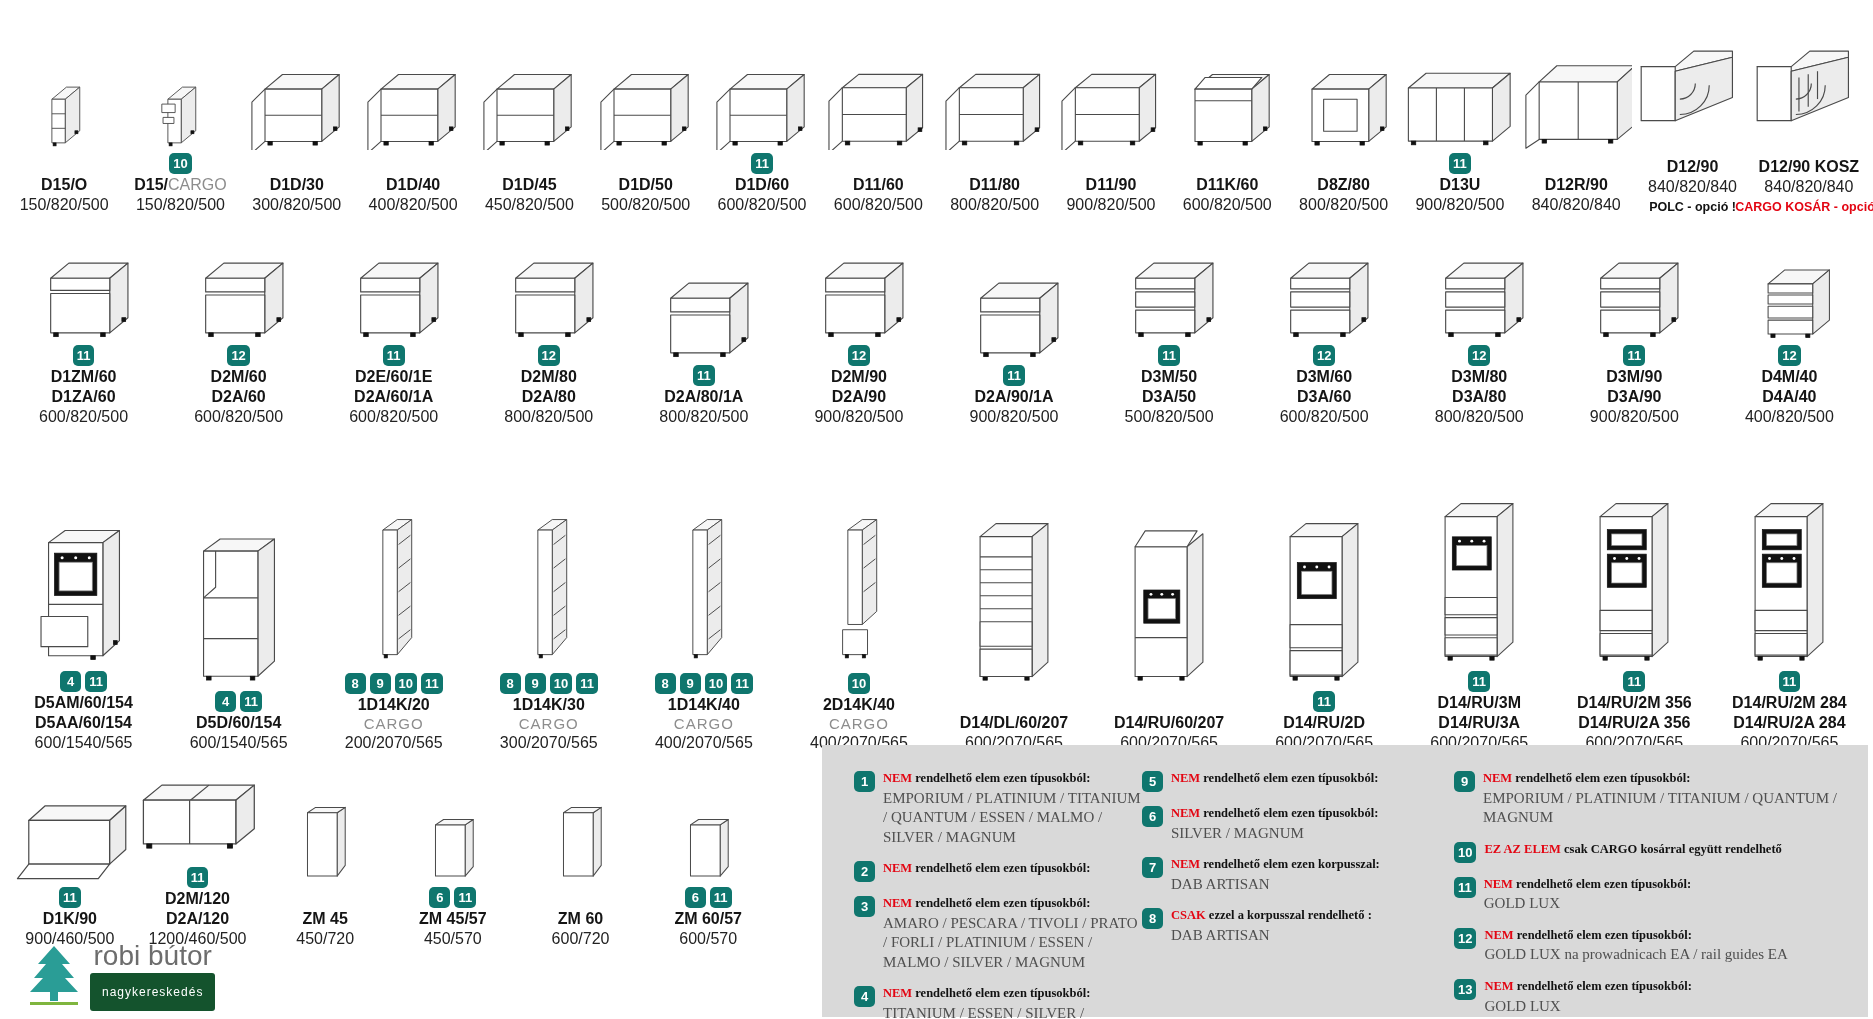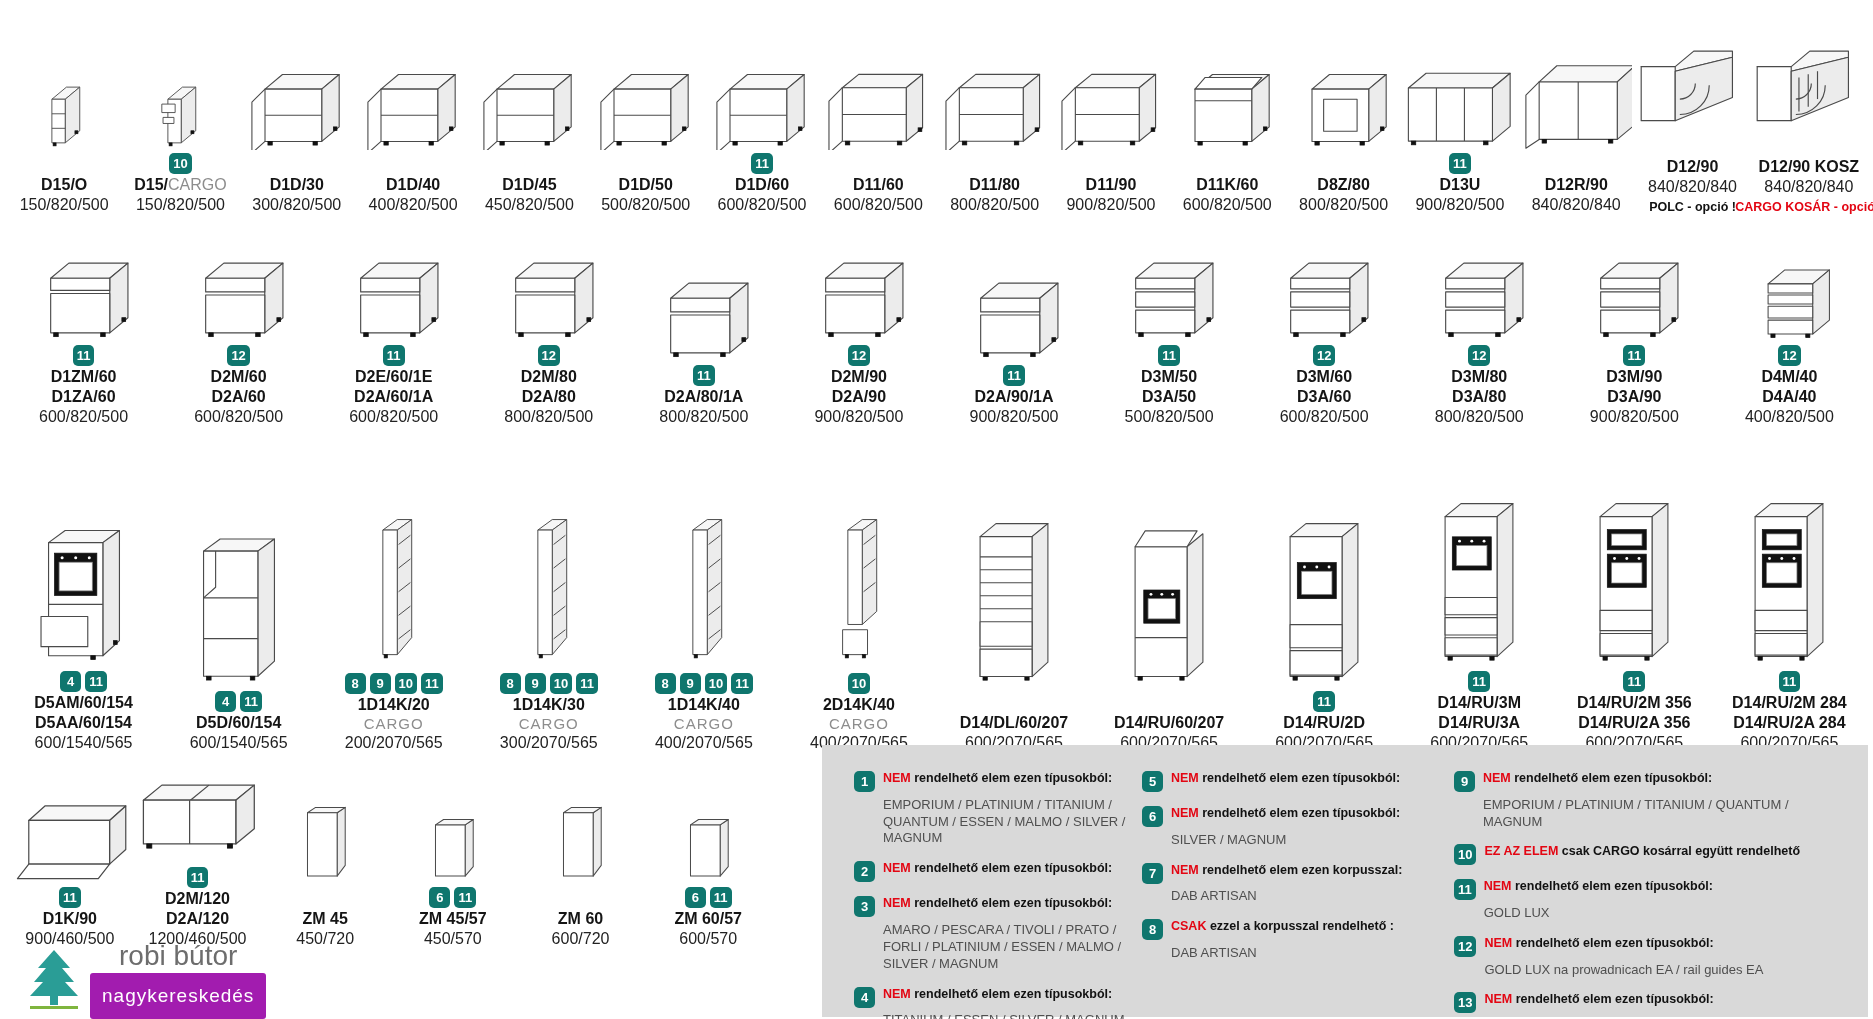--- a/index.html
+++ b/index.html
@@ -37,28 +37,28 @@
   .dims{font-size:16px;color:#222;margin-top:1px;white-space:nowrap;}
   .note{font-size:12.5px;font-weight:bold;margin-top:4px;color:#111;white-space:nowrap;}
   .note.red{color:#e30613;}
   .legend{position:absolute;left:822px;top:745px;width:1046px;height:272px;background:#d9d9d9;
         box-sizing:border-box;padding:26px 10px 8px 32px;display:flex;}
   .lcol{display:flex;flex-direction:column;gap:14px;}
   .lcol0{width:288px;}
   .lcol1{width:312px;}
   .lcol2{width:390px;}
   .litem{display:flex;gap:8px;align-items:flex-start;}
-  .ltext{font-size:12.5px;line-height:1.25;}
+  .ltext{font-size:12.5px;line-height:1.25;font-family:Liberation Serif, serif;}
   .lhead{font-weight:bold;color:#111;}
   .lead{color:#e30613;font-weight:bold;}
-  .lbody{color:#4f4f4f;font-size:13px;line-height:1.3;margin-top:10px;}
+  .lbody{color:#4f4f4f;font-size:15px;line-height:1.3;margin-top:2px;}
   .logo{position:absolute;left:26px;top:942px;display:flex;align-items:center;gap:8px;text-align:center;}
   .logo-text{display:flex;flex-direction:column;gap:3px;}
   .logo-line1{font-size:28px;color:#6d6d6d;line-height:1;}
-  .logo-line2{background:#a21caf;color:#ffffff;font-size:19px;letter-spacing:1px;
+  .logo-line2{background:#14532d;color:#ffffff;font-size:12px;letter-spacing:1px;
         padding:12px 12px;border-radius:3px;align-self:flex-start;}
 </style>
 </head>
 <body>
 
 <div class="page">
   <div class="row row1">
       <div class="card">
     <div class="art">
           <svg width="80" viewBox="-12 0 132 124" xmlns="http://www.w3.org/2000/svg">

